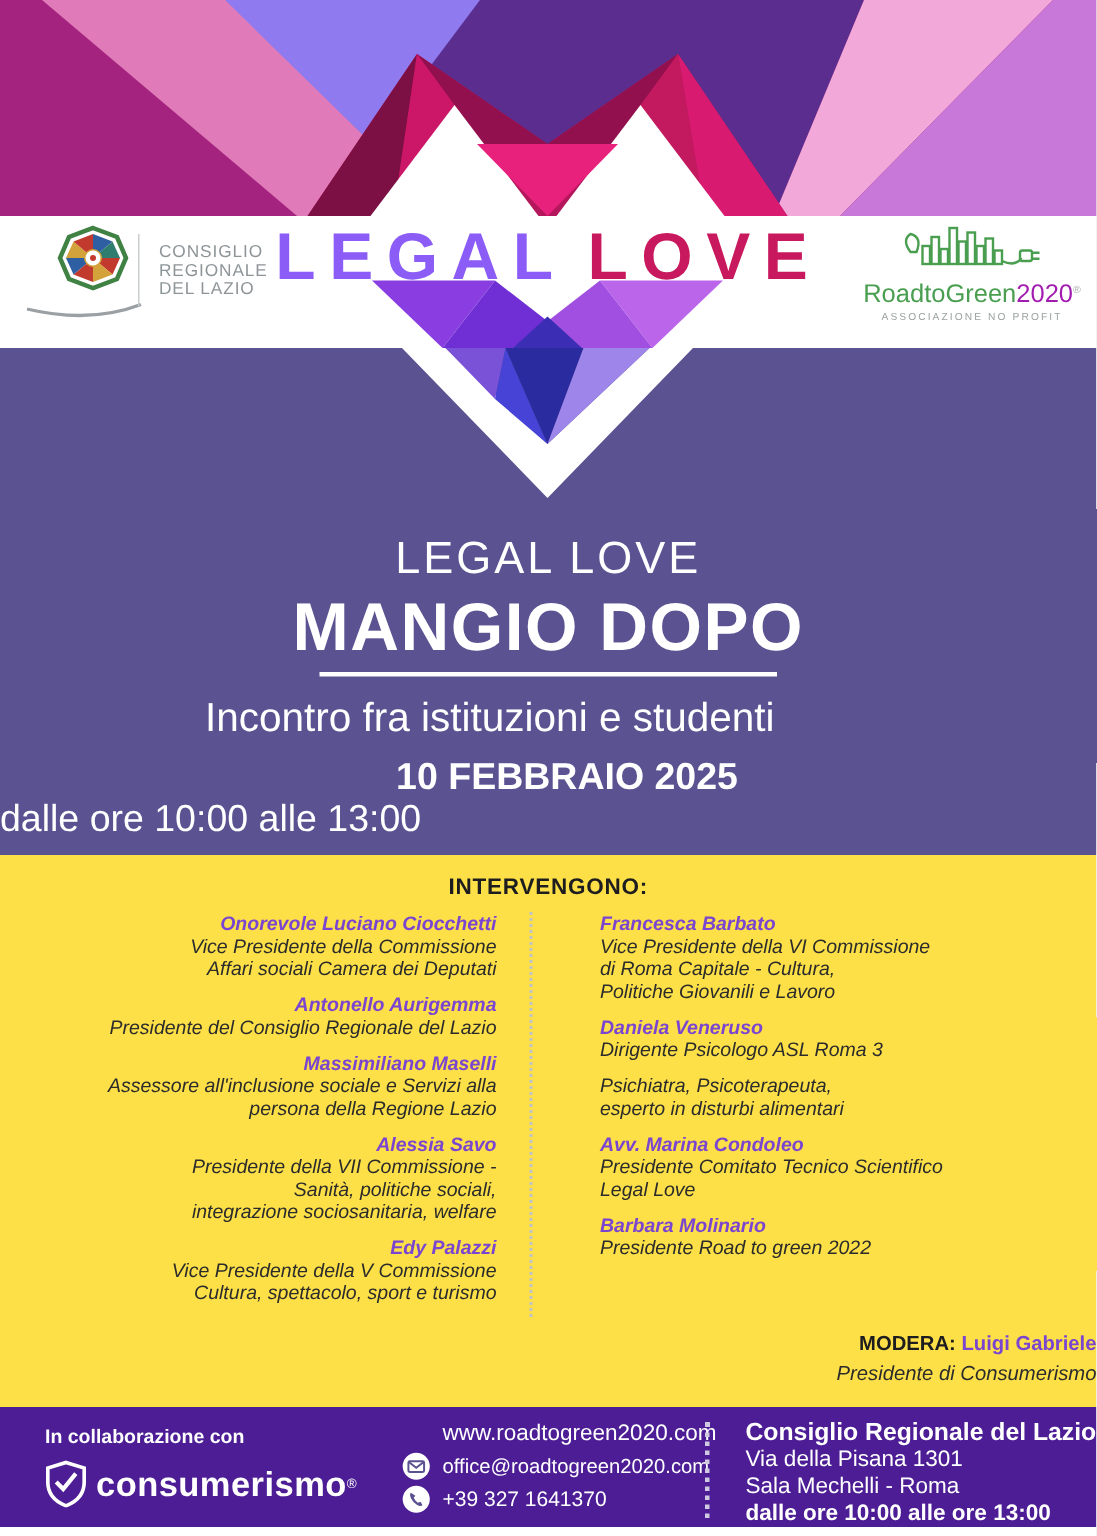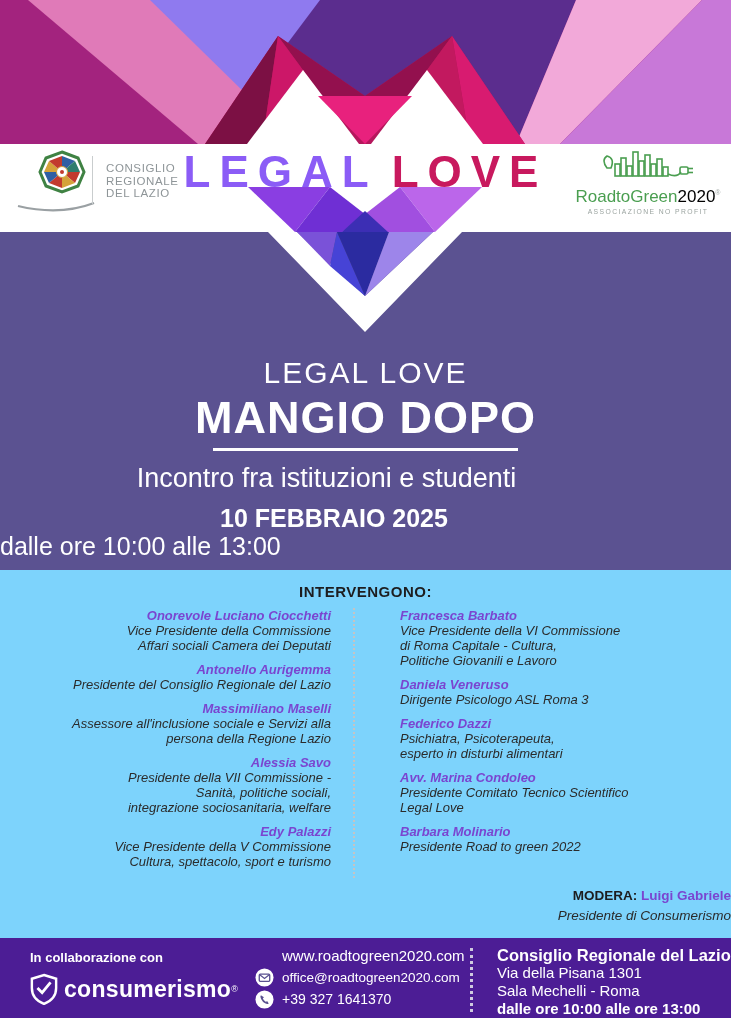--- a/index.html
+++ b/index.html
@@ -30,56 +30,56 @@
   .lazio-text{
     position:absolute;left:92px;top:14px;color:#8e9598;
     font-size:11.5px;line-height:12.5px;letter-spacing:0.6px;font-weight:400;
     white-space:pre-line;
   }
 
   
   .rtg-logo{position:absolute;top:4px;left:572px;width:152px;height:76px;text-align:center;}
   .rtg-text{font-size:17px;line-height:18px;white-space:nowrap;margin-top:0;}
   .rtg-road{color:#4a9e50;font-weight:400;}
-  .rtg-year{color:#000000;}
+  .rtg-year{color:#a21caf;}
   .rtg-reg{color:#a3aaa8;font-size:7px;vertical-align:super;}
   .rtg-sub{font-size:6.8px;letter-spacing:1.4px;color:#9aa39f;margin-top:2px;}
 
   
   .hero{position:absolute;top:232px;left:0;width:731px;height:338px;background:#5b5291;color:#ffffff;}
   .hero .pretitle{position:absolute;top:124px;width:731px;text-align:center;font-size:30px;font-weight:400;letter-spacing:2px;}
   .hero .title{position:absolute;top:160px;width:731px;text-align:center;font-size:45px;font-weight:700;letter-spacing:1px;}
   .hero .rule{position:absolute;top:216px;left:213px;width:305px;height:3px;background:#ffffff;}
   .hero .subtitle{position:absolute;top:231px;width:653px;text-align:center;font-size:27px;font-weight:400;}
-  .hero .date{position:absolute;top:272px;width:668px;text-align:center;font-size:25px;font-weight:700;}
+  .hero .date{position:absolute;top:272px;width:668px;text-align:center;font-size:25px;font-weight:700;margin-left:44px;}
   .hero .time{position:absolute;top:300px;width:602px;font-size:25px;font-weight:400;}
 
   
-  .speakers{position:absolute;top:570px;left:0;width:731px;height:368px;background:#7dd3fc;color:#1d1d1f;}
+  .speakers{position:absolute;top:570px;left:0;width:731px;height:368px;background:#fde047;color:#1d1d1f;}
   .speakers-heading{position:absolute;top:13px;width:731px;text-align:center;font-size:15px;font-weight:700;letter-spacing:0.5px;}
   .columns{position:absolute;top:38px;left:40px;right:40px;display:flex;gap:23px;}
   .col{flex:1;font-size:13px;line-height:15px;}
   .col-left{text-align:right;padding-right:22px;border-right:2px dotted #c4c4c4;}
   .col-right{text-align:left;padding-left:22px;}
   .speaker{margin-bottom:9px;}
   .speaker-name{color:#7a45d0;font-weight:700;font-style:italic;}
   .speaker-role{color:#2b2b2b;font-style:italic;white-space:pre-line;}
   .modera{position:absolute;top:316px;width:731px;text-align:right;font-size:13.5px;line-height:20px;}
   .modera-label{font-weight:700;color:#1d1d1f;}
   .modera-name{font-weight:700;color:#7a45d0;}
   .modera-role{font-style:italic;color:#2b2b2b;}
 
   
   .footer{position:absolute;top:938px;left:0;width:731px;height:80px;background:#4c1d95;color:#ffffff;}
   .collab{position:absolute;left:30px;top:12px;}
   .collab-label{font-size:13px;font-weight:700;}
   .collab-logo{margin-top:8px;display:flex;align-items:center;}
   .collab-word{font-size:23px;font-weight:700;letter-spacing:0.3px;margin-left:6px;}
   .collab-reg{font-size:9px;vertical-align:super;}
-  .contacts{position:absolute;left:255px;top:6px;font-size:14px;}
+  .contacts{position:absolute;left:268px;top:6px;font-size:14px;}
   .contact-row{display:flex;align-items:center;height:22px;}
   .contact-row .ico{width:19px;height:19px;margin-right:8px;flex:0 0 19px;}
   .contact-row .spacer{width:27px;flex:0 0 27px;}
   .contact-www{font-size:15px;}
   .contact-email{font-size:13.5px;}
   .contact-phone{font-size:14px;}
   .footer-divider{position:absolute;left:470px;top:10px;height:64px;border-left:3px dotted #cfcadf;}
   .venue{position:absolute;left:497px;top:8px;font-size:15px;line-height:18px;}
   .venue-title{font-size:16.5px;font-weight:700;}
   .venue-hours{font-weight:700;}
@@ -230,21 +230,20 @@
           <div class="speaker-name">Francesca Barbato</div>
           <div class="speaker-role">Vice Presidente della VI Commissione
 di Roma Capitale - Cultura,
 Politiche Giovanili e Lavoro</div>
         </div>
         <div class="speaker">
           <div class="speaker-name">Daniela Veneruso</div>
           <div class="speaker-role">Dirigente Psicologo ASL Roma 3</div>
         </div>
         <div class="speaker">
-          <div class="speaker-name">Federico Dazzi</div>
           <div class="speaker-role">Psichiatra, Psicoterapeuta,
 esperto in disturbi alimentari</div>
         </div>
         <div class="speaker">
           <div class="speaker-name">Avv. Marina Condoleo</div>
           <div class="speaker-role">Presidente Comitato Tecnico Scientifico
 Legal Love</div>
         </div>
         <div class="speaker">
           <div class="speaker-name">Barbara Molinario</div>

